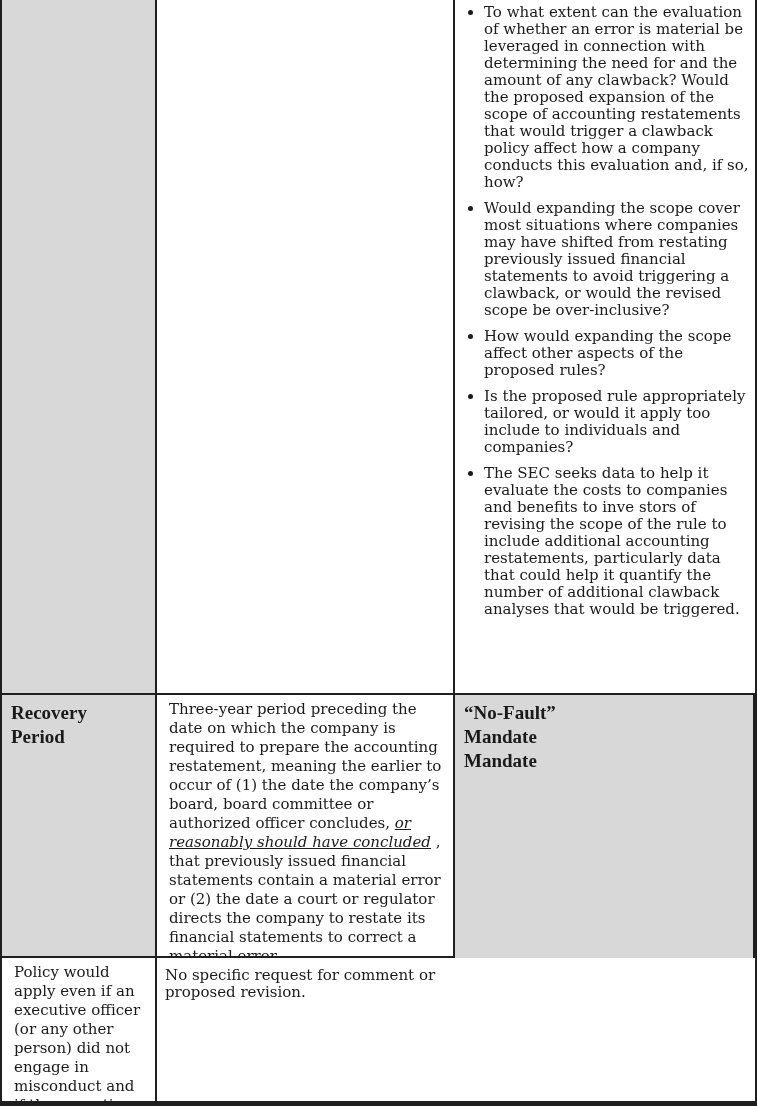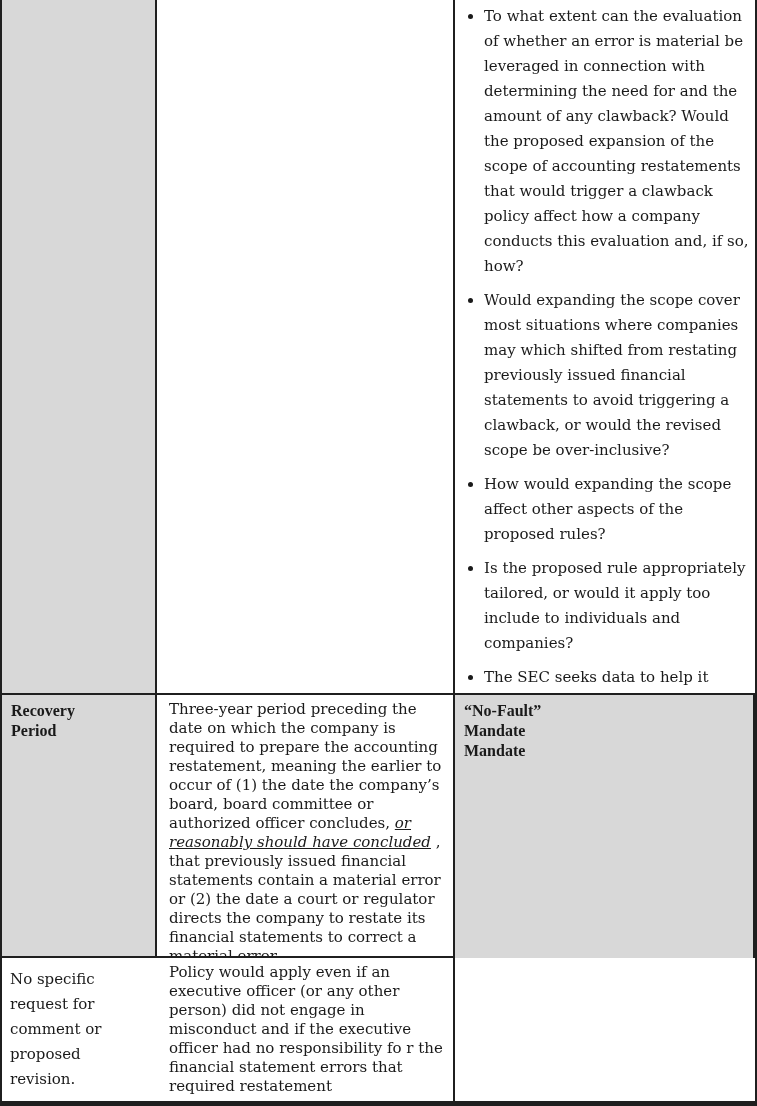--- a/index.html
+++ b/index.html
@@ -26,41 +26,41 @@
   }
 
   .cell { overflow: hidden; }
 
   .term-cell {
     background: #d8d8d8;
     border-right: 2px solid #1f1f1f;
     padding: 6px 8px 0 9px;
     font-family: "Liberation Serif", serif;
     font-weight: bold;
-    font-size: 16px;
+    font-size: 19px;
     line-height: 1.25;
   }
   .term-cell .term-label {
     display: inline-block;
     max-width: 105px;
   }
 
   .summary-cell {
     border-right: 2px solid #1f1f1f;
     padding: 5px 6px 0 12px;
     font-size: 15px;
     line-height: 19px;
   }
   .summary-cell p { margin: 0; }
   .summary-cell i { font-family: "DejaVu Serif", serif; font-style: italic; text-decoration: underline; }
 
   .comments-cell {
     padding: 4px 1px 0 0;
     font-size: 15px;
-    line-height: 25px;
+    line-height: 17px;
   }
   .comments-cell ul {
     margin: 0;
     padding: 0 0 0 29px;
     list-style: disc outside;
   }
   .comments-cell li { margin: 0 0 9px 0; }
   .comments-cell .note-text { margin: 0; padding: 5px 6px 0 8px; }
 
   .row-divider-bottom { border-bottom: 2px solid #1f1f1f; }
@@ -69,38 +69,38 @@
 <body>
 
 <div class="page">
   <div class="table">
 
     <div class="cell term-cell row-divider-bottom"></div>
     <div class="cell summary-cell row-divider-bottom"></div>
     <div class="cell comments-cell row-divider-bottom">
       <ul>
         <li>To what extent can the evaluation of whether an error is material be leveraged in connection with determining the need for and the amount of any clawback? Would the proposed expansion of the scope of accounting restatements that would trigger a clawback policy affect how a company conducts this evaluation and, if so, how?</li>
-        <li>Would expanding the scope cover most situations where companies may which shifted from restating previously issued financial statements to avoid triggering a clawback, or would the revised scope be over-inclusive?</li>
+        <li>Would expanding the scope cover most situations where companies may have shifted from restating previously issued financial statements to avoid triggering a clawback, or would the revised scope be over-inclusive?</li>
         <li>How would expanding the scope affect other aspects of the proposed rules?</li>
         <li>Is the proposed rule appropriately tailored, or would it apply too include to individuals and companies?</li>
         <li>The SEC seeks data to help it evaluate the costs to companies and benefits to inve stors of revising the scope of the rule to include additional accounting restatements, particularly data that could help it quantify the number of additional clawback analyses that would be triggered.</li>
       </ul>
     </div>
 
     <div class="cell term-cell row-divider-bottom">
       <span class="term-label">Recovery Period</span>
     </div>
     <div class="cell summary-cell row-divider-bottom">
       <p><span>Three-year period preceding the date on which the company is required to prepare the accounting restatement, meaning the earlier to occur of (1) the date the company’s board, board committee or authorized officer concludes, </span><i>or reasonably should have concluded</i><span> , that previously issued financial statements contain a material error or (2) the date a court or regulator directs the company to restate its financial statements to correct a material error</span></p>
     </div>
 
     <div class="cell term-cell">
       <span class="term-label">“No-Fault” Mandate Mandate</span>
     </div>
+    <div class="cell summary-cell">
+      <p>Policy would apply even if an executive officer (or any other person) did not engage in misconduct and if the executive officer had no responsibility fo r the financial statement errors that required restatement</p>
+    </div>
     <div class="cell comments-cell">
       <p class="note-text">No specific request for comment or proposed revision.</p>
-    </div>
-    <div class="cell summary-cell">
-      <p>Policy would apply even if an executive officer (or any other person) did not engage in misconduct and if the executive officer had no responsibility fo r the financial statement errors that required restatement</p>
     </div>
 
   </div>
 </div>
 
 </body></html>

